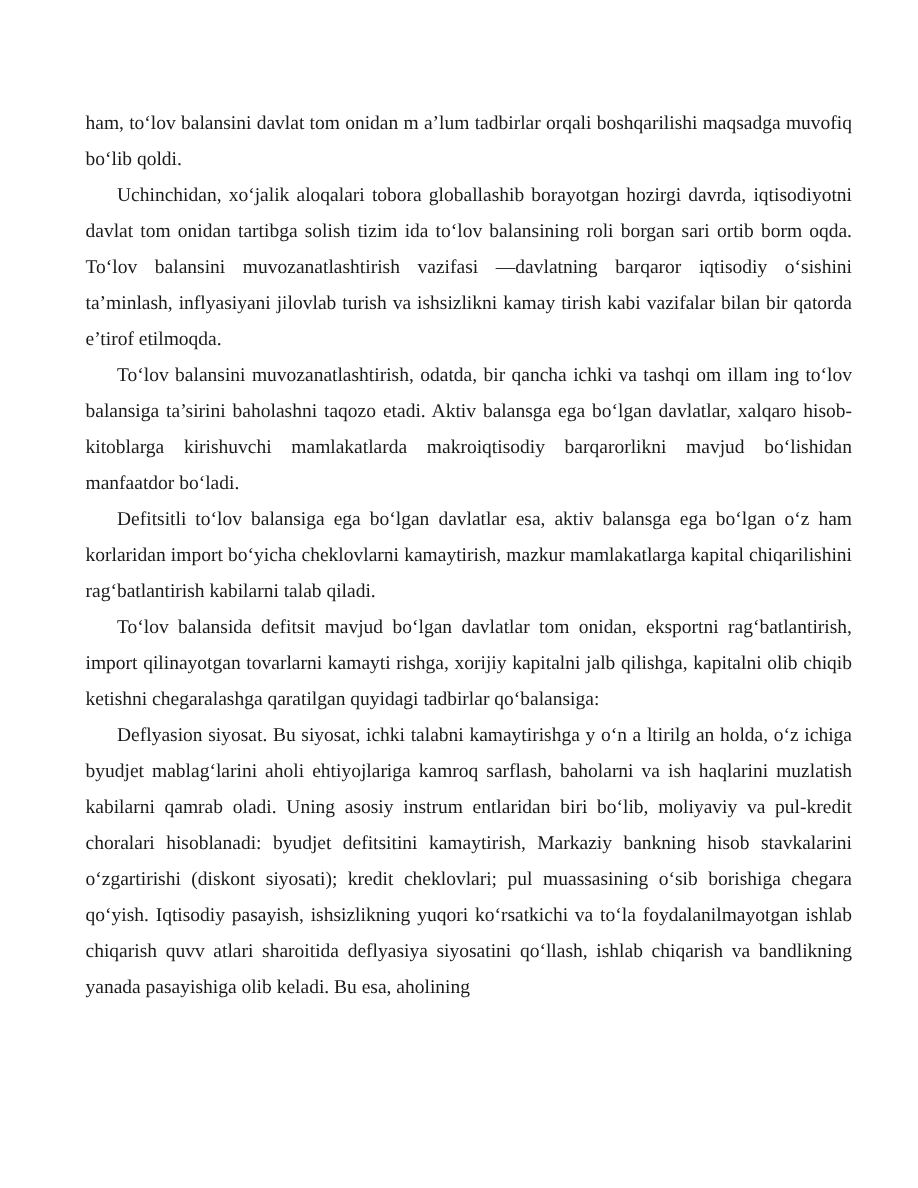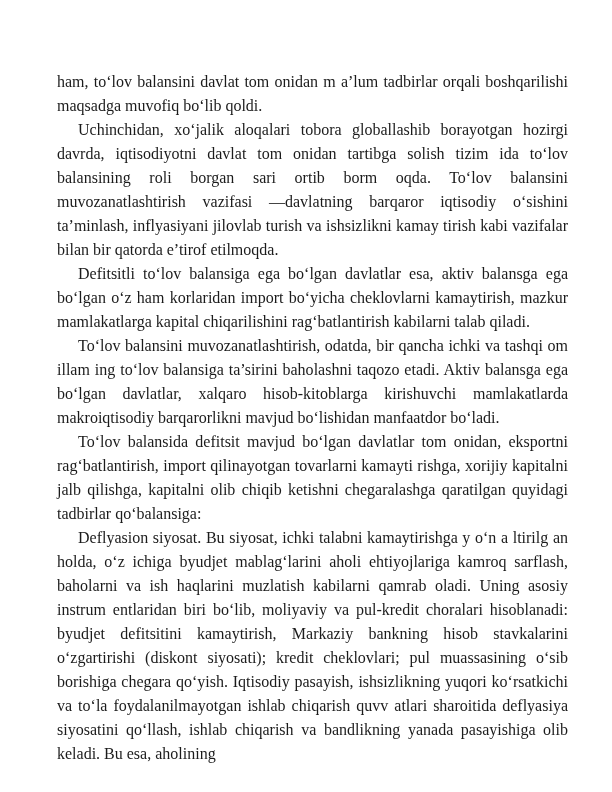--- a/index.html
+++ b/index.html
@@ -14,38 +14,38 @@
     background: #ffffff;
     overflow: hidden;
   }
   .textblock {
     position: absolute;
     left: 57px;
     top: 70px;
     width: 511px;
     color: #1b1b1b;
     font-family: "Liberation Serif", "DejaVu Serif", serif;
-    font-size: 16px;
+    font-size: 13px;
     line-height: 24px;
     text-align: justify;
     text-justify: inter-word;
   }
   .textblock p {
     margin: 0;
     padding: 0;
   }
   .textblock p.indent {
     text-indent: 21px;
   }
 </style>
 </head>
 <body>
 
 <div class="page">
   <div class="textblock">
     <p>ham, to‘lov balansini davlat tom onidan m a’lum tadbirlar orqali boshqarilishi maqsadga muvofiq bo‘lib qoldi.</p>
     <p class="indent">Uchinchidan, xo‘jalik aloqalari tobora globallashib borayotgan hozirgi davrda, iqtisodiyotni davlat tom onidan tartibga solish tizim ida to‘lov balansining roli borgan sari ortib borm oqda. To‘lov balansini muvozanatlashtirish vazifasi —davlatning barqaror iqtisodiy o‘sishini ta’minlash, inflyasiyani jilovlab turish va ishsizlikni kamay tirish kabi vazifalar bilan bir qatorda e’tirof etilmoqda.</p>
+    <p class="indent">To‘lov balansini muvozanatlashtirish, odatda, bir qancha ichki va tashqi om illam ing to‘lov balansiga ta’sirini baholashni taqozo etadi. Aktiv balansga ega bo‘lgan davlatlar, xalqaro hisob-kitoblarga kirishuvchi mamlakatlarda makroiqtisodiy barqarorlikni mavjud bo‘lishidan manfaatdor bo‘ladi.</p>
     <p class="indent">Defitsitli to‘lov balansiga ega bo‘lgan davlatlar esa, aktiv balansga ega bo‘lgan o‘z ham korlaridan import bo‘yicha cheklovlarni kamaytirish, mazkur mamlakatlarga kapital chiqarilishini rag‘batlantirish kabilarni talab qiladi.</p>
-    <p class="indent">To‘lov balansini muvozanatlashtirish, odatda, bir qancha ichki va tashqi om illam ing to‘lov balansiga ta’sirini baholashni taqozo etadi. Aktiv balansga ega bo‘lgan davlatlar, xalqaro hisob-kitoblarga kirishuvchi mamlakatlarda makroiqtisodiy barqarorlikni mavjud bo‘lishidan manfaatdor bo‘ladi.</p>
     <p class="indent">To‘lov balansida defitsit mavjud bo‘lgan davlatlar tom onidan, eksportni rag‘batlantirish, import qilinayotgan tovarlarni kamayti rishga, xorijiy kapitalni jalb qilishga, kapitalni olib chiqib ketishni chegaralashga qaratilgan quyidagi tadbirlar qo‘balansiga:</p>
     <p class="indent">Deflyasion siyosat. Bu siyosat, ichki talabni kamaytirishga y o‘n a ltirilg an holda, o‘z ichiga byudjet mablag‘larini aholi ehtiyojlariga kamroq sarflash, baholarni va ish haqlarini muzlatish kabilarni qamrab oladi. Uning asosiy instrum entlaridan biri bo‘lib, moliyaviy va pul-kredit choralari hisoblanadi: byudjet defitsitini kamaytirish, Markaziy bankning hisob stavkalarini o‘zgartirishi (diskont siyosati); kredit cheklovlari; pul muassasining o‘sib borishiga chegara qo‘yish. Iqtisodiy pasayish, ishsizlikning yuqori ko‘rsatkichi va to‘la foydalanilmayotgan ishlab chiqarish quvv atlari sharoitida deflyasiya siyosatini qo‘llash, ishlab chiqarish va bandlikning yanada pasayishiga olib keladi. Bu esa, aholining</p>
   </div>
 </div>
 
 </body></html>

